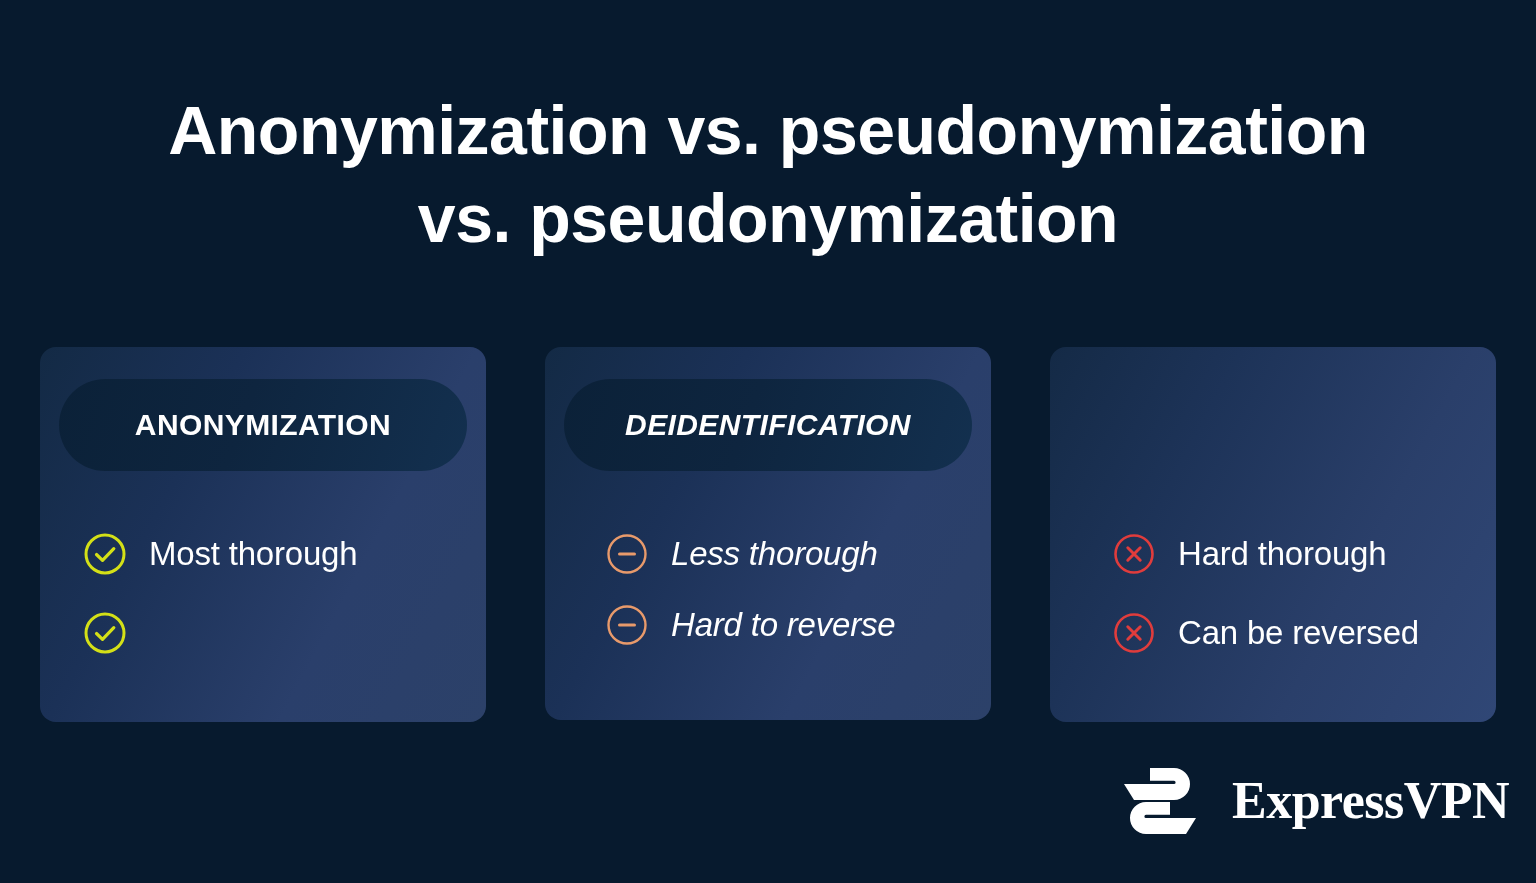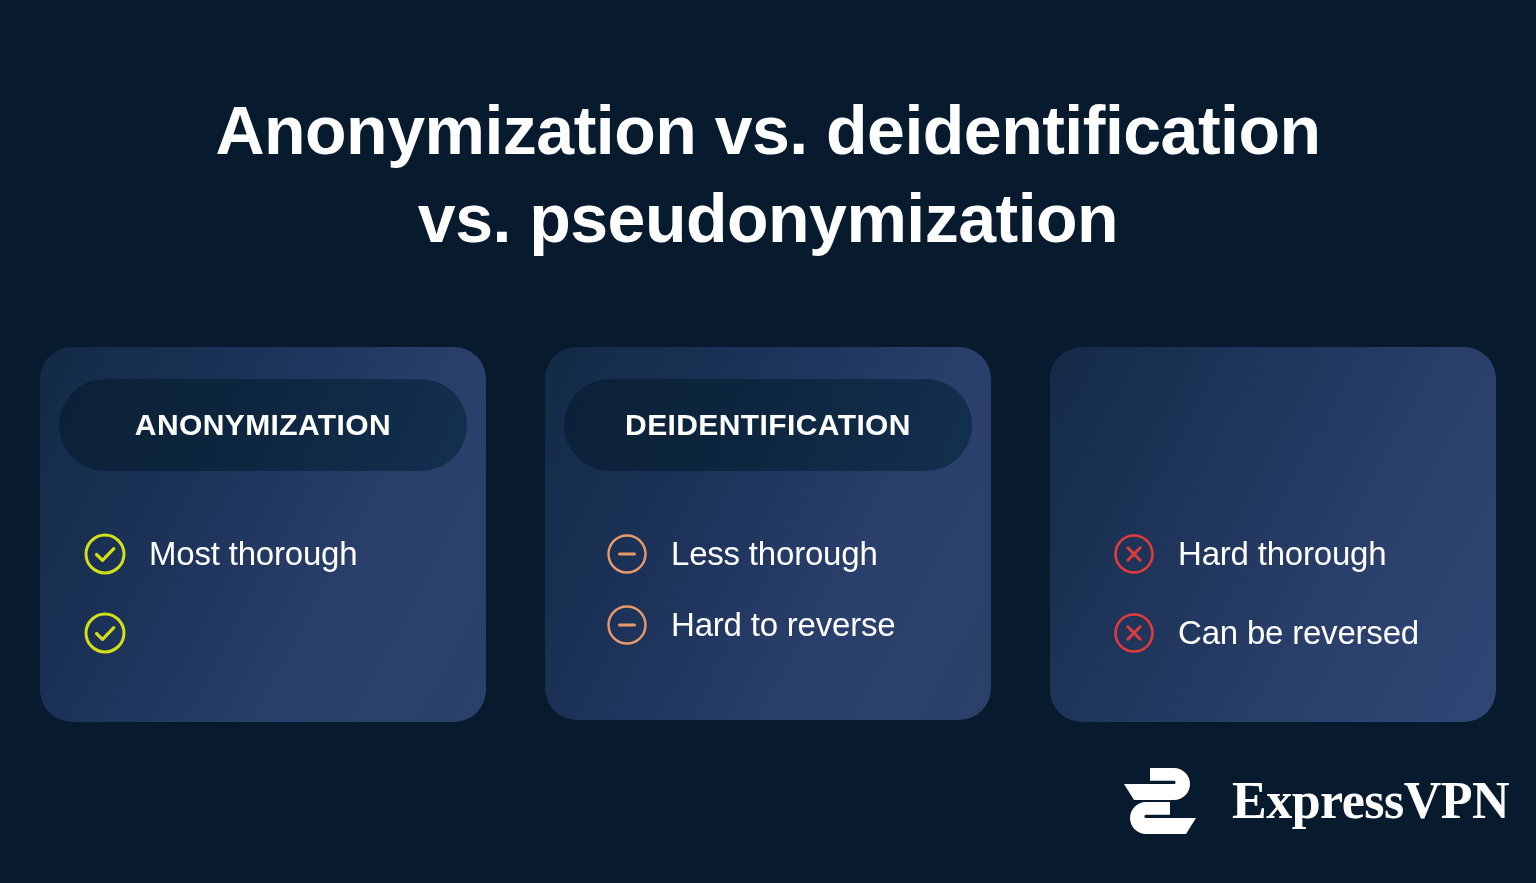--- a/index.html
+++ b/index.html
@@ -42,25 +42,25 @@
     width:1456px;
     height:375px;
     display:flex;
     justify-content:space-between;
   }
 
   .card{
     position:relative;
     width:446px;
     height:375px;
-    border-radius:32px;
+    border-radius:16px;
     background:linear-gradient(118deg,#132a45 0%,#1b3157 32%,#2a3f6b 68%,#2c4169 100%);
     overflow:hidden;
   }
-  .card-2{ height:373px; }
+  .card-2{ height:373px;font-style:italic; }
   .card-3{
     background:linear-gradient(118deg,#142a46 0%,#1d3358 30%,#2a3f6a 66%,#304776 100%);
   }
 
   
   .card-head{
     position:absolute;
     top:32px;
     left:19px;
     width:408px;
@@ -130,21 +130,21 @@
     font-weight:700;
     letter-spacing:-0.5px;
     line-height:52px;
     white-space:nowrap;
   }
 </style>
 </head>
 <body>
 
 <div class="title-block">
-  <span class="title-line">Anonymization vs. deidentification</span>
+  <span class="title-line">Anonymization vs. pseudonymization</span>
   <span class="title-line">vs. pseudonymization</span>
 </div>
 
 <div class="cards-row">
 
   <div class="card card-1">
     <div class="card-head">
       <span class="card-head-title">ANONYMIZATION</span>
     </div>
     <div class="card-list">

